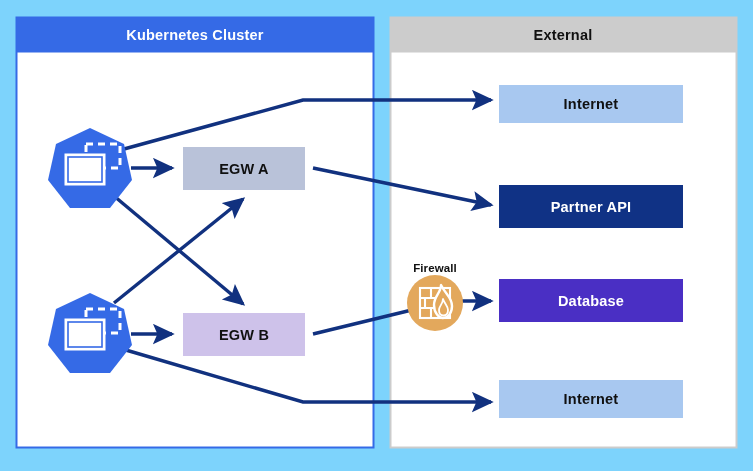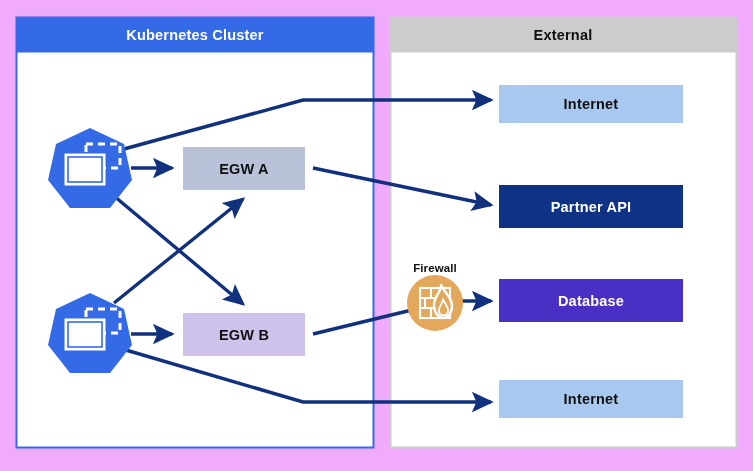--- a/index.html
+++ b/index.html
@@ -1,18 +1,18 @@
 <!DOCTYPE html>
 <html><head>
 <meta charset="utf-8">
 <style>
   html,body{margin:0;padding:0;background:#ffffff;}
   body{width:753px;height:471px;overflow:hidden;
        font-family:"Liberation Sans","DejaVu Sans",sans-serif;}
-  #stage{position:relative;width:753px;height:471px;background:#f0abfc;}
+  #stage{position:relative;width:753px;height:471px;background:#7dd3fc;}
   svg.canvas{position:absolute;left:0;top:0;width:753px;height:471px;}
   .panel-title{font-weight:bold;font-size:14.5px;letter-spacing:.2px;text-anchor:middle;}
   .node-label{font-weight:bold;font-size:14.5px;letter-spacing:.2px;text-anchor:middle;}
   .small-label{font-weight:bold;font-size:11.5px;letter-spacing:.1px;text-anchor:middle;}
 </style>
 </head>
 <body>
 
 <div id="stage">
   <svg class="canvas" viewBox="0 0 753 471">

